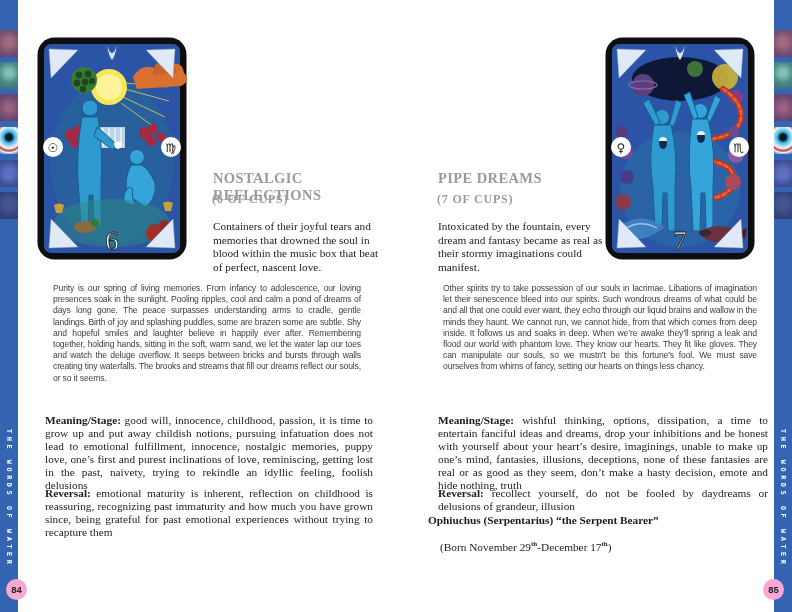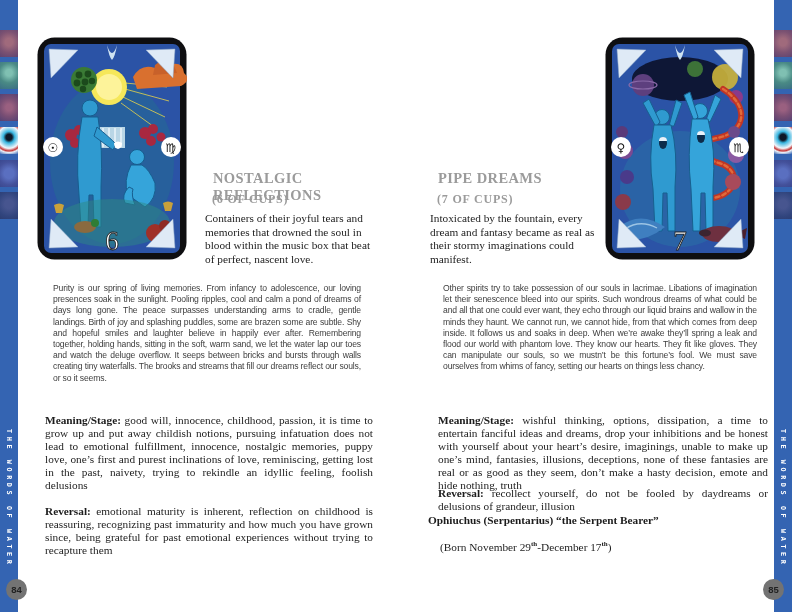--- a/index.html
+++ b/index.html
@@ -14,34 +14,34 @@
   .t2{background:radial-gradient(circle at 50% 40%, #7fc0b2 0 18%, #4a8a85 55%, #3a6f84 100%);}
   .t3{background:radial-gradient(circle at 50% 50%, #9a6080 0 20%, #7a4f74 55%, #564173 100%);}
   .t4{background:radial-gradient(circle at 50% 38%, #0d1726 0 16%, #39b6e0 30%, #f2f6fb 58%, #c43a3a 72%, #e8eef6 80%, #3464b2 100%);}
   .t5{background:radial-gradient(circle at 50% 50%, #5a6fc0 0 30%, #44519b 70%, #3a4890 100%);}
   .t6{background:radial-gradient(circle at 50% 45%, #47558f 0 25%, #31457e 70%, #2c3d72 100%);}
   .side-title{position:absolute;top:422px;left:0;width:18px;height:152px;
     writing-mode:vertical-rl;display:flex;align-items:center;justify-content:center;
     color:#ffffff;font-family:"DejaVu Sans Mono",monospace;font-weight:bold;
     font-size:6.8px;letter-spacing:3.6px;white-space:nowrap;}
   .pagenum{position:absolute;top:579px;width:21px;height:21px;border-radius:50%;
-    background:#737373;display:flex;align-items:center;justify-content:center;
+    background:#f9a8d4;display:flex;align-items:center;justify-content:center;
     font-family:"Liberation Sans",sans-serif;font-weight:bold;font-size:9.5px;color:#222;}
   .pagenum.pl{left:6px;} .pagenum.pr{right:8px;}
 
   
   .card{position:absolute;top:37px;width:150px;height:223px;}
   .card.cl{left:37px;} .card.cr{left:605px;}
   .card svg{display:block;width:150px;height:223px;}
 
   
   .abs{position:absolute;}
   .card-title{font-weight:bold;font-size:14.5px;letter-spacing:0.4px;color:#9b9b9b;margin:8px;}
   .card-sub{font-size:12px;letter-spacing:0.8px;color:#9b9b9b;margin:7px;}
-  .intro{font-size:11.3px;line-height:13.6px;margin:0;color:#1c1c1c;}
+  .intro{font-size:11.3px;line-height:13.6px;margin:8px;color:#1c1c1c;}
   .bodytxt{font-family:"Liberation Sans",sans-serif;font-size:8.6px;line-height:11.2px;
     letter-spacing:-0.15px;color:#3d3d3d;text-align:justify;margin:0;}
   .mean{font-size:11.3px;line-height:13px;text-align:justify;margin:10px;color:#1c1c1c;}
   .mean b{font-weight:bold;}
   .zhead{font-size:11.3px;font-weight:bold;margin:0;color:#1c1c1c;}
   .zborn{font-size:11.3px;margin:12px;color:#1c1c1c;}
   .zborn sup{font-size:7px;font-weight:bold;}
 </style>
 </head>
 <body>
@@ -155,21 +155,21 @@
 
         <text x="75" y="213" font-size="27" text-anchor="middle" fill="#ffffff" stroke="#1a1a1a" stroke-width="0.8" font-family="Liberation Serif, serif">6</text>
       </svg>
     </div>
 
     <h1 class="abs card-title" style="left:205px;top:162px;width:175px">NOSTALGIC REFLECTIONS</h1>
     <h2 class="abs card-sub" style="left:205px;top:185px;width:175px">(6 OF CUPS)</h2>
     <p class="abs intro" style="left:205px;top:212px;width:168px">Containers of their joyful tears and memories that drowned the soul in blood within the music box that beat of perfect, nascent love.</p>
     <p class="abs bodytxt" style="left:53px;top:283px;width:308px">Purity is our spring of living memories. From infancy to adolescence, our loving presences soak in the sunlight. Pooling ripples, cool and calm a pond of dreams of days long gone. The peace surpasses understanding arms to cradle, gentle landings. Birth of joy and splashing puddles, some are brazen some are subtle. Shy and hopeful smiles and laughter believe in happily ever after. Remembering together, holding hands, sitting in the soft, warm sand, we let the water lap our toes and watch the deluge overflow. It seeps between bricks and bursts through walls creating tiny waterfalls. The brooks and streams that fill our dreams reflect our souls, or so it seems.</p>
     <p class="abs mean" style="left:35px;top:404px;width:328px"><b>Meaning/Stage:</b><span> good will, innocence, childhood, passion, it is time to grow up and put away childish notions, pursuing infatuation does not lead to emotional fulfillment, innocence, nostalgic memories, puppy love, one’s first and purest inclinations of love, reminiscing, getting lost in the past, naivety, trying to rekindle an idyllic feeling, foolish delusions</span></p>
-    <p class="abs mean" style="left:35px;top:495px;width:328px"><b>Reversal:</b><span> emotional maturity is inherent, reflection on childhood is reassuring, recognizing past immaturity and how much you have grown since, being grateful for past emotional experiences without trying to recapture them</span></p>
+    <p class="abs mean" style="left:35px;top:477px;width:328px"><b>Reversal:</b><span> emotional maturity is inherent, reflection on childhood is reassuring, recognizing past immaturity and how much you have grown since, being grateful for past emotional experiences without trying to recapture them</span></p>
   </section>
 
   <section>
     <h1 class="abs card-title" style="left:430px;top:162px;width:175px">PIPE DREAMS</h1>
     <h2 class="abs card-sub" style="left:430px;top:185px;width:175px">(7 OF CUPS)</h2>
     <p class="abs intro" style="left:430px;top:212px;width:168px">Intoxicated by the fountain, every dream and fantasy became as real as their stormy imaginations could manifest.</p>
 
     <div class="card cr">
       <svg viewBox="0 0 150 223" xmlns="http://www.w3.org/2000/svg">
         <rect x="0.5" y="0.5" width="149" height="222" rx="17" fill="#0e0e10"></rect>

